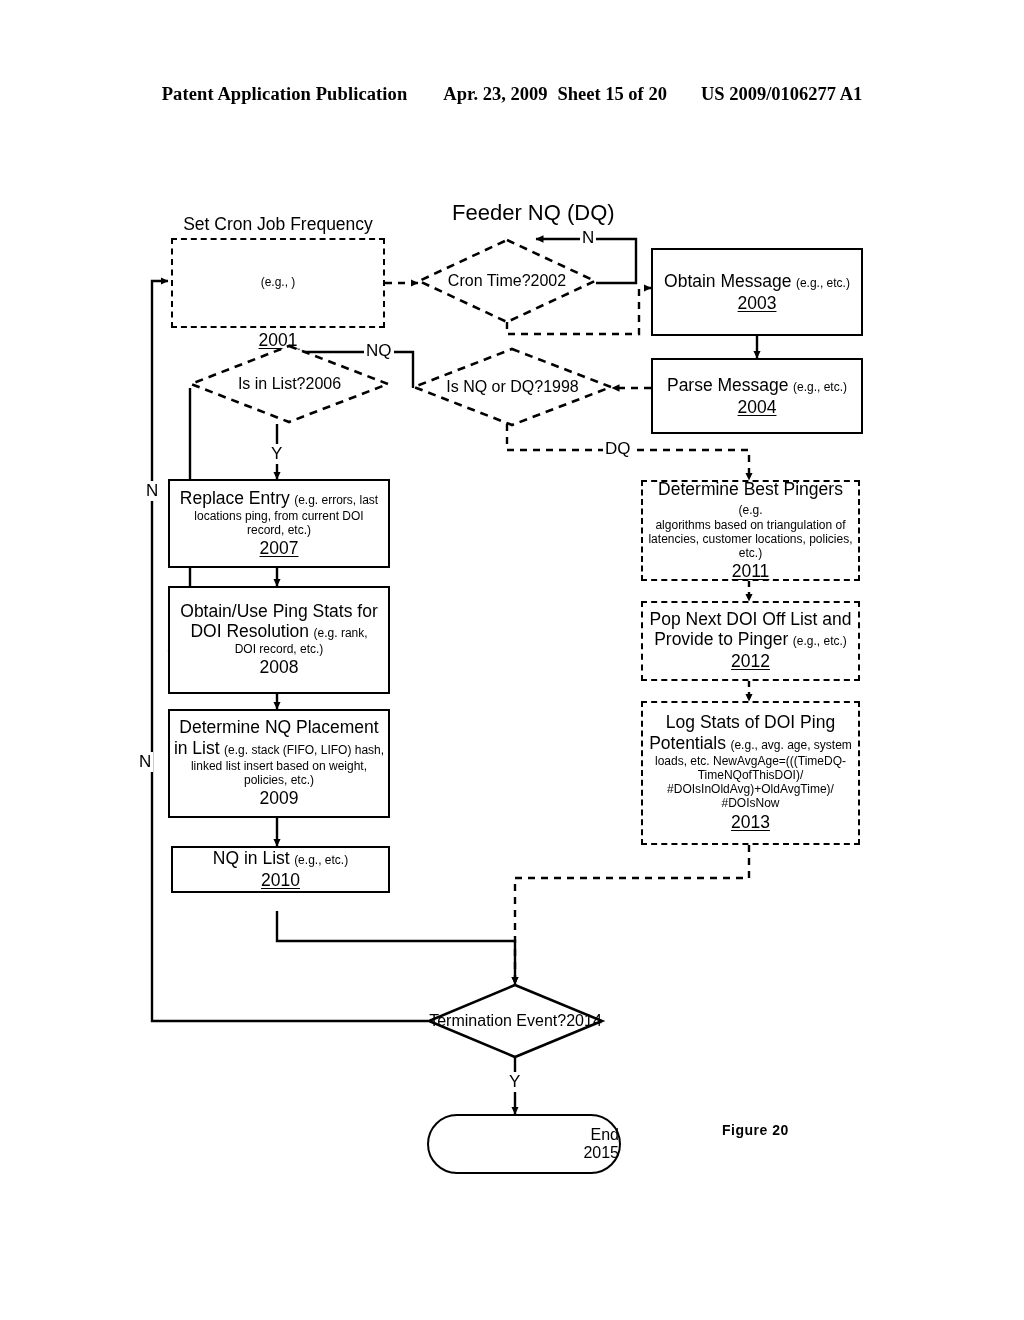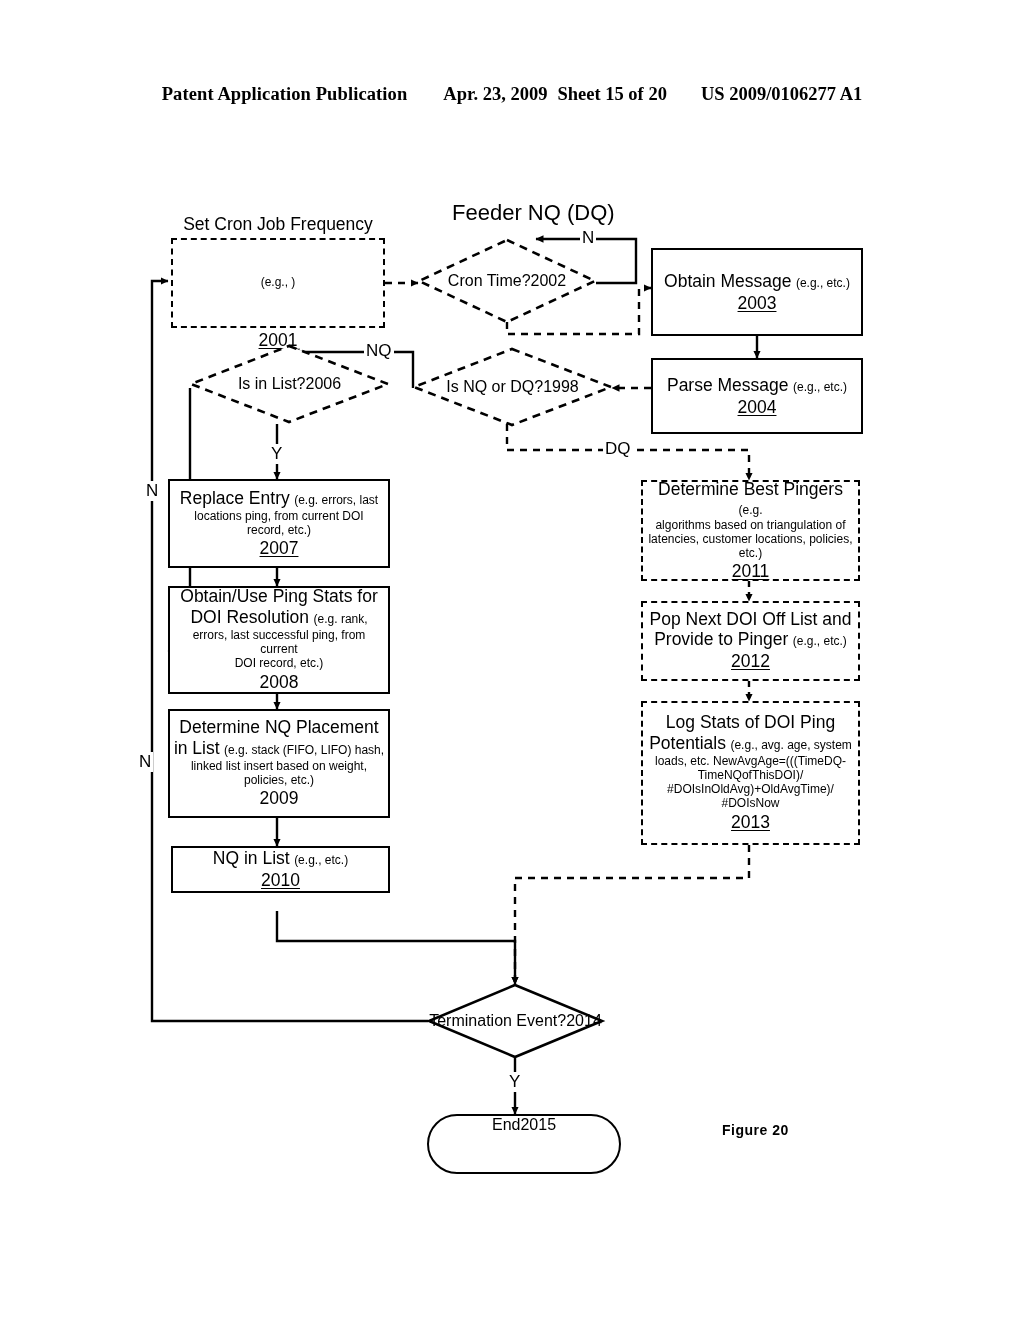--- a/index.html
+++ b/index.html
@@ -36,21 +36,21 @@
 
   
   .diamond{position:absolute;}
   .diamond .lbl{position:absolute;left:0;top:0;width:100%;height:100%;
        display:flex;flex-direction:row;align-items:center;
        justify-content:center;}
   .diamond svg{position:absolute;left:0;top:0;overflow:visible;}
 
   
   .terminator{position:absolute;border:2.5px solid #000;border-radius:999px;
-       display:flex;align-items:flex-start;
+       display:flex;flex-direction:column;align-items:flex-end;
        justify-content:center;background:#fff;}
 
   
   .edge-label{position:absolute;background:#fff;font-size:17px;
        padding:0 2px;text-align:center;}
 
   
   .free-label{position:absolute;font-size:22px;}
 
   #wires{position:absolute;left:0;top:0;width:1024px;height:1320px;}
@@ -174,21 +174,20 @@
   <div class="t2">record, etc.)</div>
   <div class="ref">2007</div>
 </div>
 
 <div class="node solid" style="left:168px;top:586px;width:222px;height:108px;padding:14px 3px;">
   <div class="t1">Obtain/Use Ping Stats for</div>
   <div>
     <span class="big">DOI Resolution</span>
     <span class="sm">(e.g. rank,</span>
   </div>
-  <div class="t2">errors, last successful ping, from current</div>
   <div class="t2">DOI record, etc.)</div>
   <div class="ref nound">2008</div>
 </div>
 
 <div class="node solid" style="left:168px;top:709px;width:222px;height:109px;padding:2px 3px;">
   <div class="t1">Determine NQ Placement</div>
   <div>
     <span class="big">in List</span>
     <span class="sm">(e.g. stack (FIFO, LIFO) hash,</span>
   </div>

